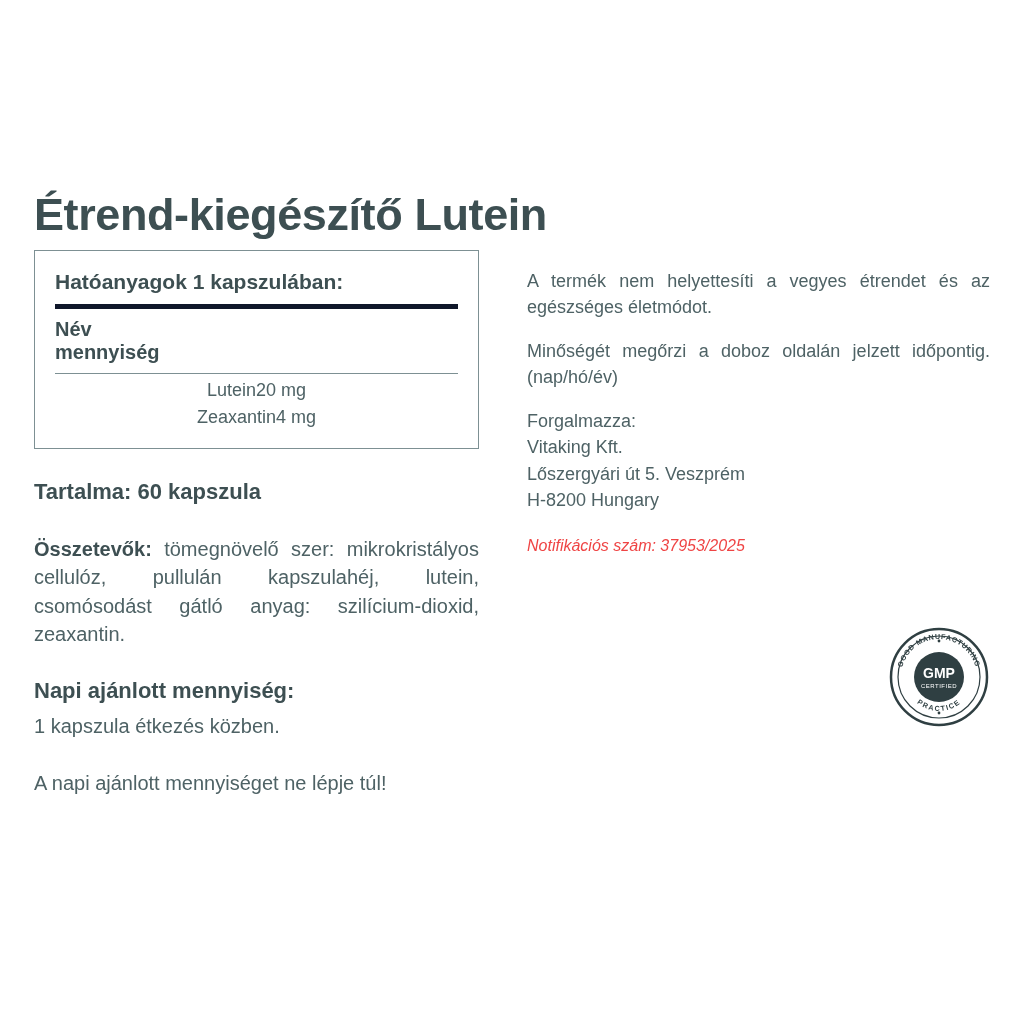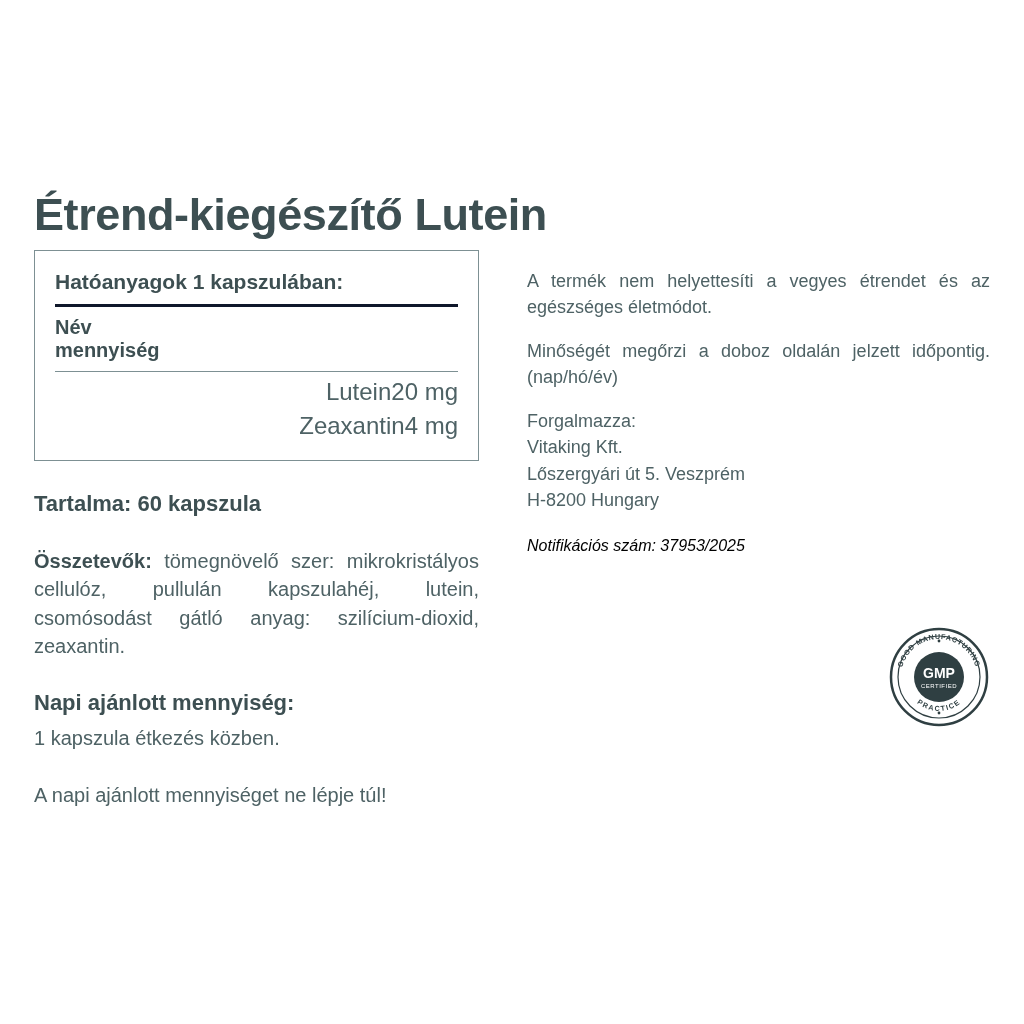--- a/index.html
+++ b/index.html
@@ -51,37 +51,37 @@
   .nutri-box {
     border: 1px solid #7d9093;
     padding: 18px 20px 20px 20px;
     width: 445px;
   }
   .nutri-heading {
     font-size: 21px;
     font-weight: bold;
     color: #3d4f52;
     padding-bottom: 10px;
-    border-bottom: 3px solid #0f172a;
+    border-bottom: 5px solid #0f172a;
     line-height: 1.2;
   }
   .nutri-subhead {
     display: flex;
     justify-content: space-between;
     font-size: 20px;
     font-weight: bold;
     color: #3d4f52;
     padding: 9px 0 9px 0;
     border-bottom: 1px solid #7d9093;
     flex-direction: column;
   }
   .nutri-row {
     display: flex;
-    justify-content: flex-end;
-    font-size: 24px;
+    justify-content: center;
+    font-size: 18px;
     color: #4e6265;
     padding: 6px 0 0 0;
   }
   .nutri-row:first-of-type { padding-top: 11px; }
 
   
   .block { margin-top: 28px; }
   .block-title {
     font-size: 22px;
     font-weight: bold;
@@ -109,21 +109,21 @@
     text-align: justify;
   }
   .r-para + .r-para { margin-top: 12px; }
   .r-block-plain { text-align: left; }
   .addr-line { display: block; }
 
   .notif {
     margin-top: 24px;
     font-size: 16px;
     font-style: italic;
-    color: #000000;
+    color: #ef4444;
   }
 
   
   .gmp-seal {
     position: absolute;
     right: 35px;
     top: 627px;
     width: 100px;
     height: 100px;
   }

